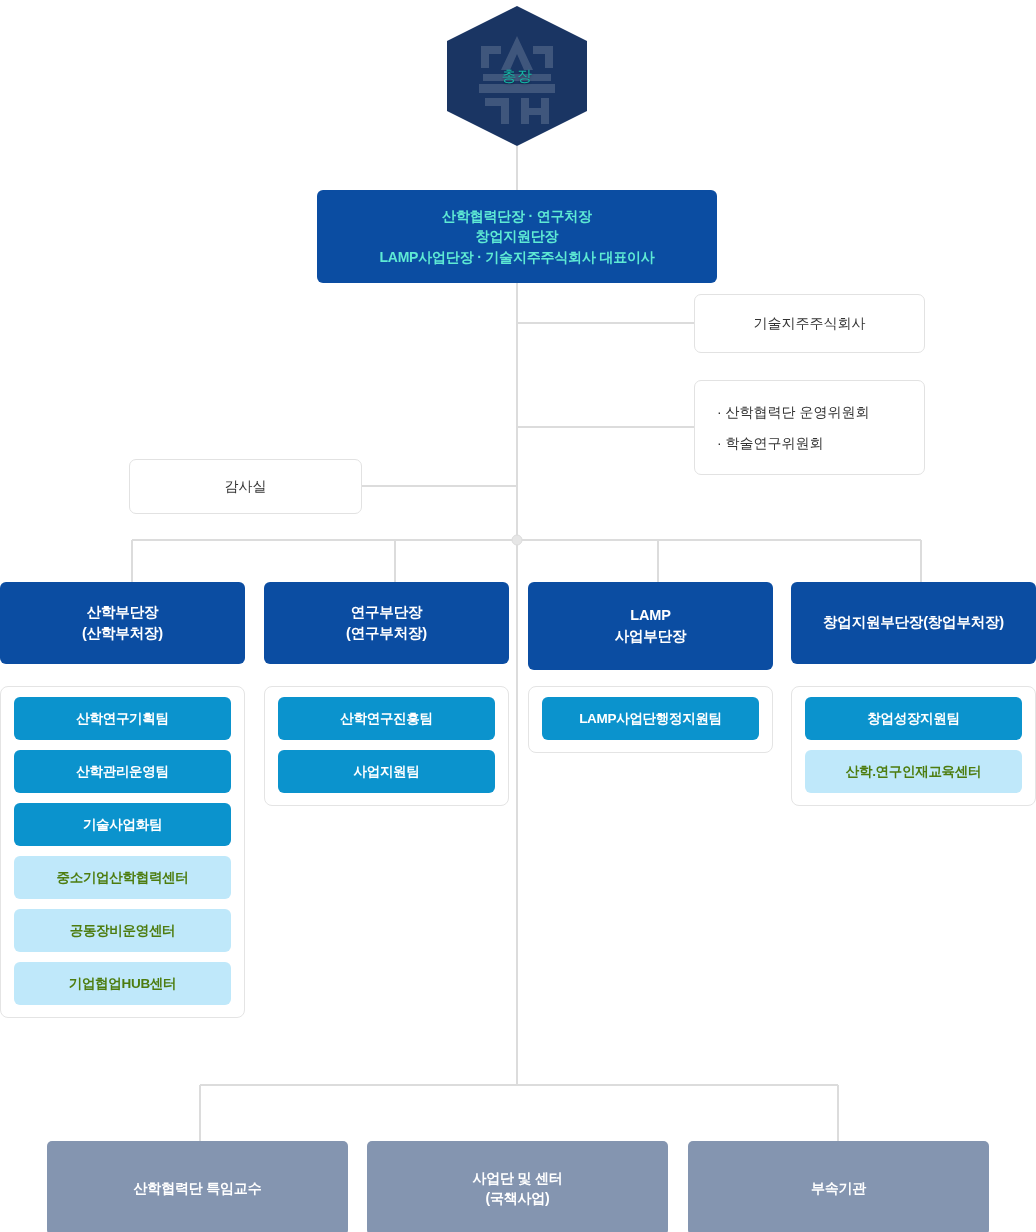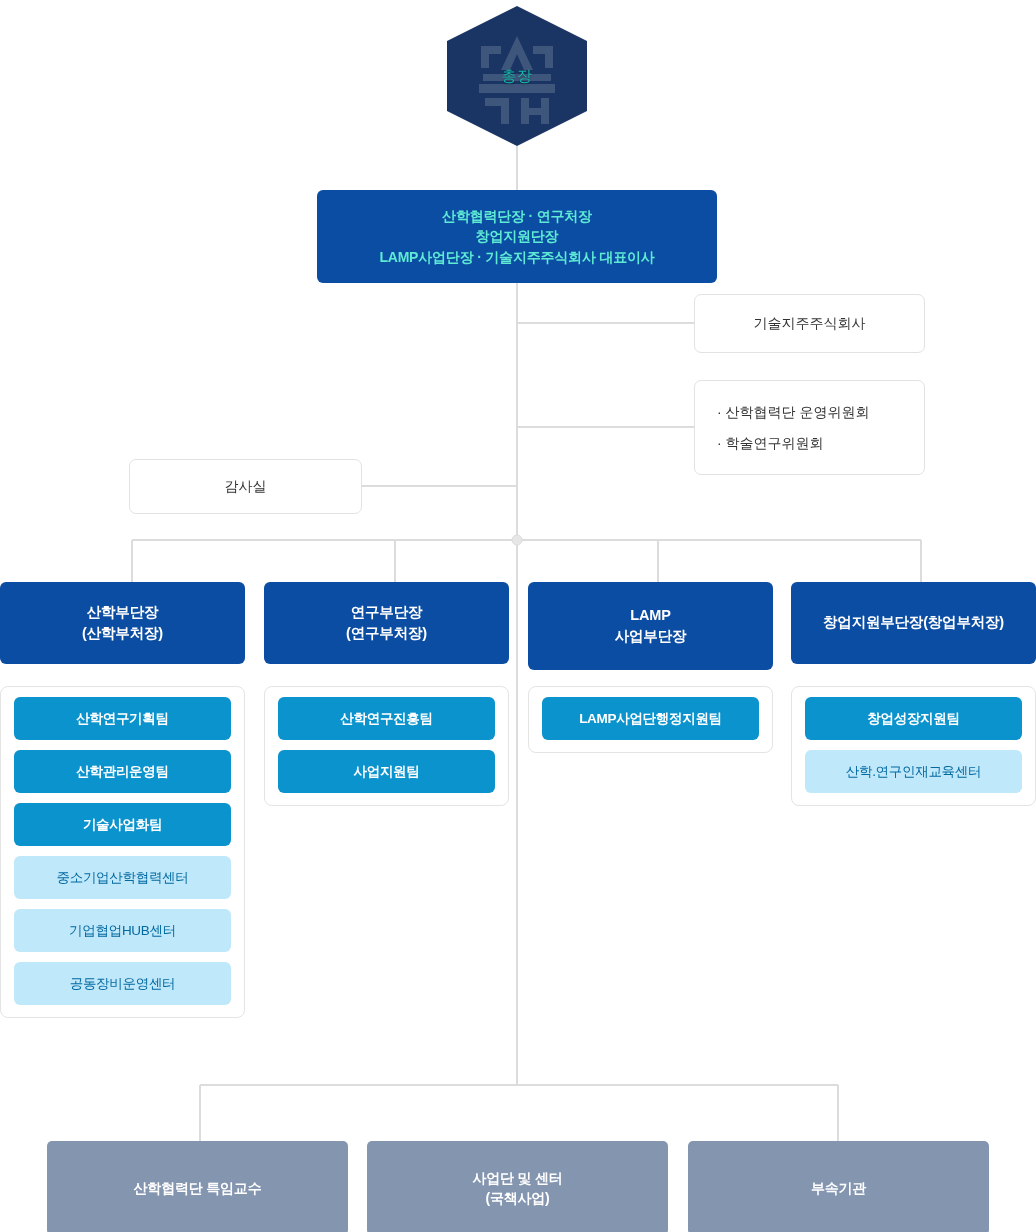--- a/index.html
+++ b/index.html
@@ -134,22 +134,22 @@
     font-size: 13.5px;
     letter-spacing: -0.3px;
   }
   .team.cyan {
     background: #0b93cd;
     color: #ffffff;
     font-weight: bold;
   }
   .team.lightblue {
     background: #bfe8fa;
-    color: #0369a1;
-    font-weight: normal;
+    color: #4d7c0f;
+    font-weight: bold;
     font-size: 13.5px;
   }
 </style>
 </head>
 <body>
 
 <div id="chart">
 
   <svg id="lines" width="1036" height="1232" viewBox="0 0 1036 1232">
     <g stroke="#dcdcdc" stroke-width="1.4" fill="none" shape-rendering="crispEdges">
@@ -229,24 +229,24 @@
     <div class="team cyan">
       <span>산학관리운영팀</span>
     </div>
     <div class="team cyan">
       <span>기술사업화팀</span>
     </div>
     <div class="team lightblue">
       <span>중소기업산학협력센터</span>
     </div>
     <div class="team lightblue">
+      <span>공동장비운영센터</span>
+    </div>
+    <div class="team lightblue">
       <span>기업협업HUB센터</span>
-    </div>
-    <div class="team lightblue">
-      <span>공동장비운영센터</span>
     </div>
   </div>
 
   <div class="dept-head" style="left:264px; top:582px; width:245px; height:82px; flex-direction:column;">
     <span>연구부단장</span>
     <span>(연구부처장)</span>
   </div>
   <div class="dept-panel" style="left:264px; top:686px; width:245px;">
     <div class="team cyan">
       <span>산학연구진흥팀</span>

